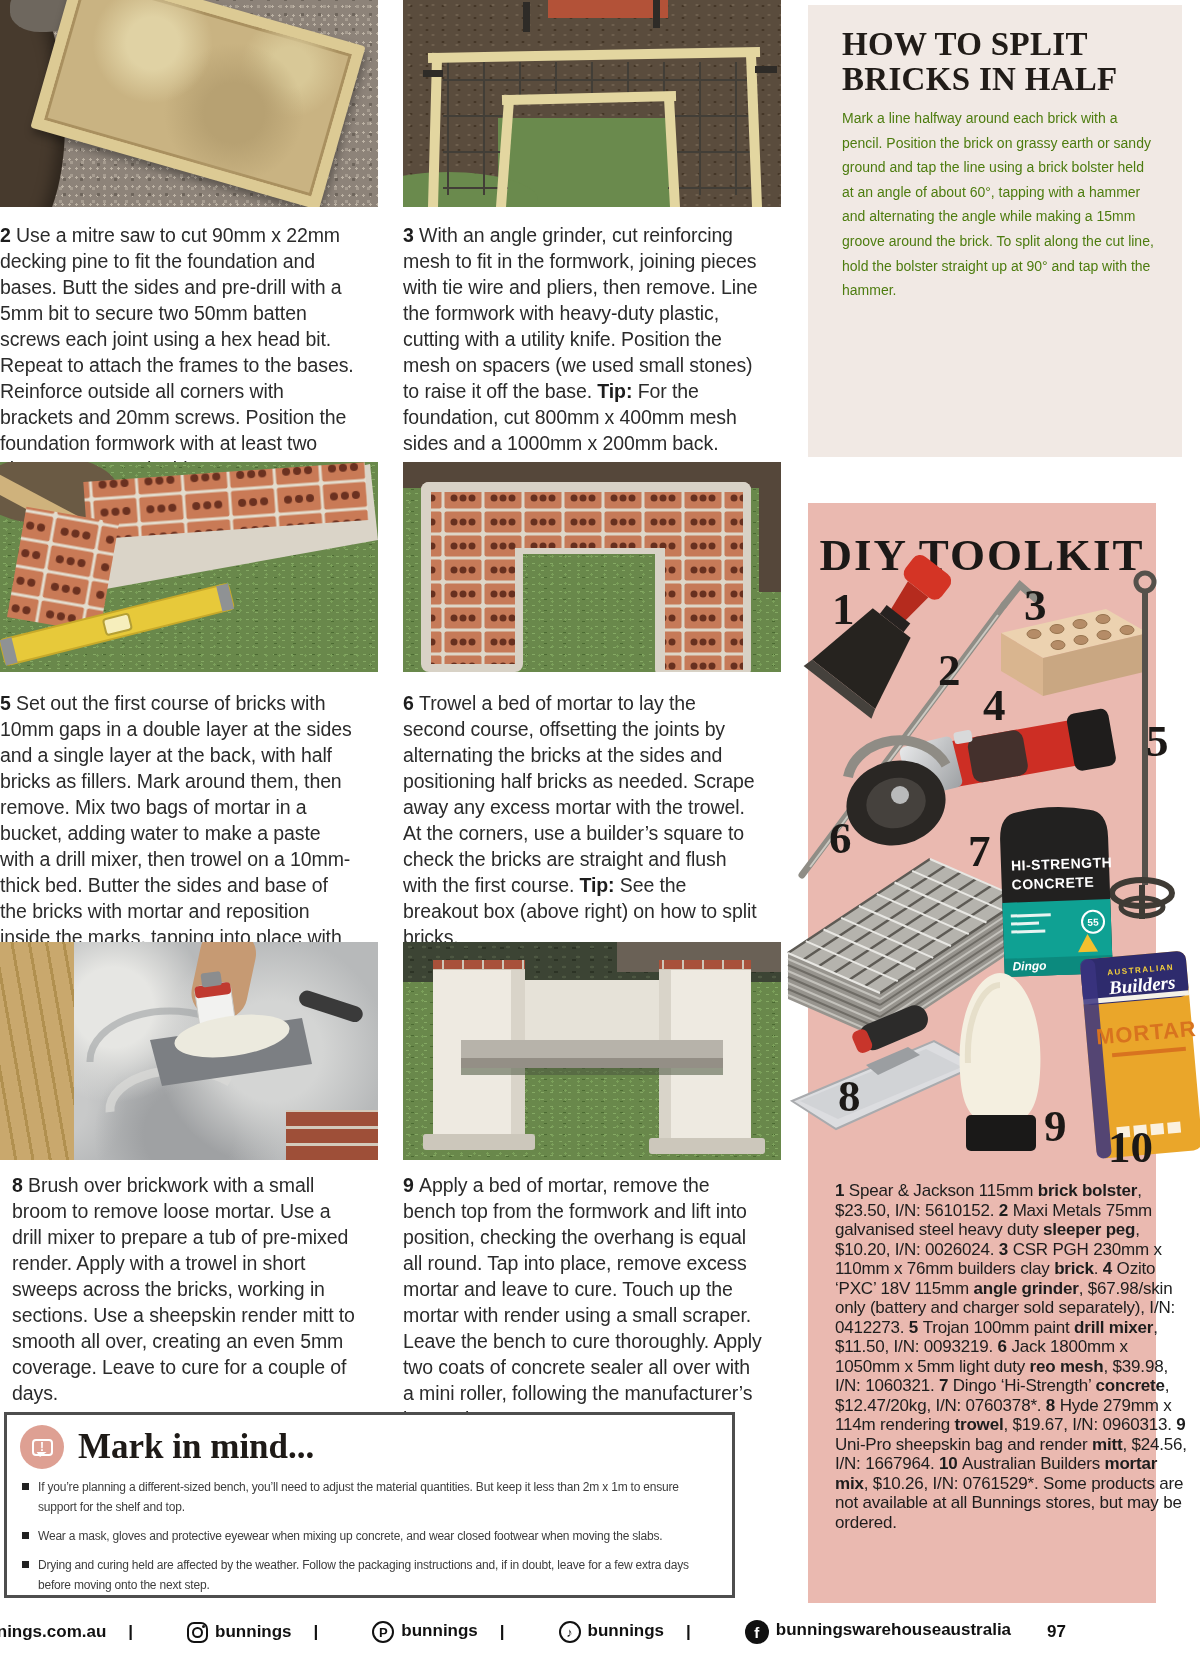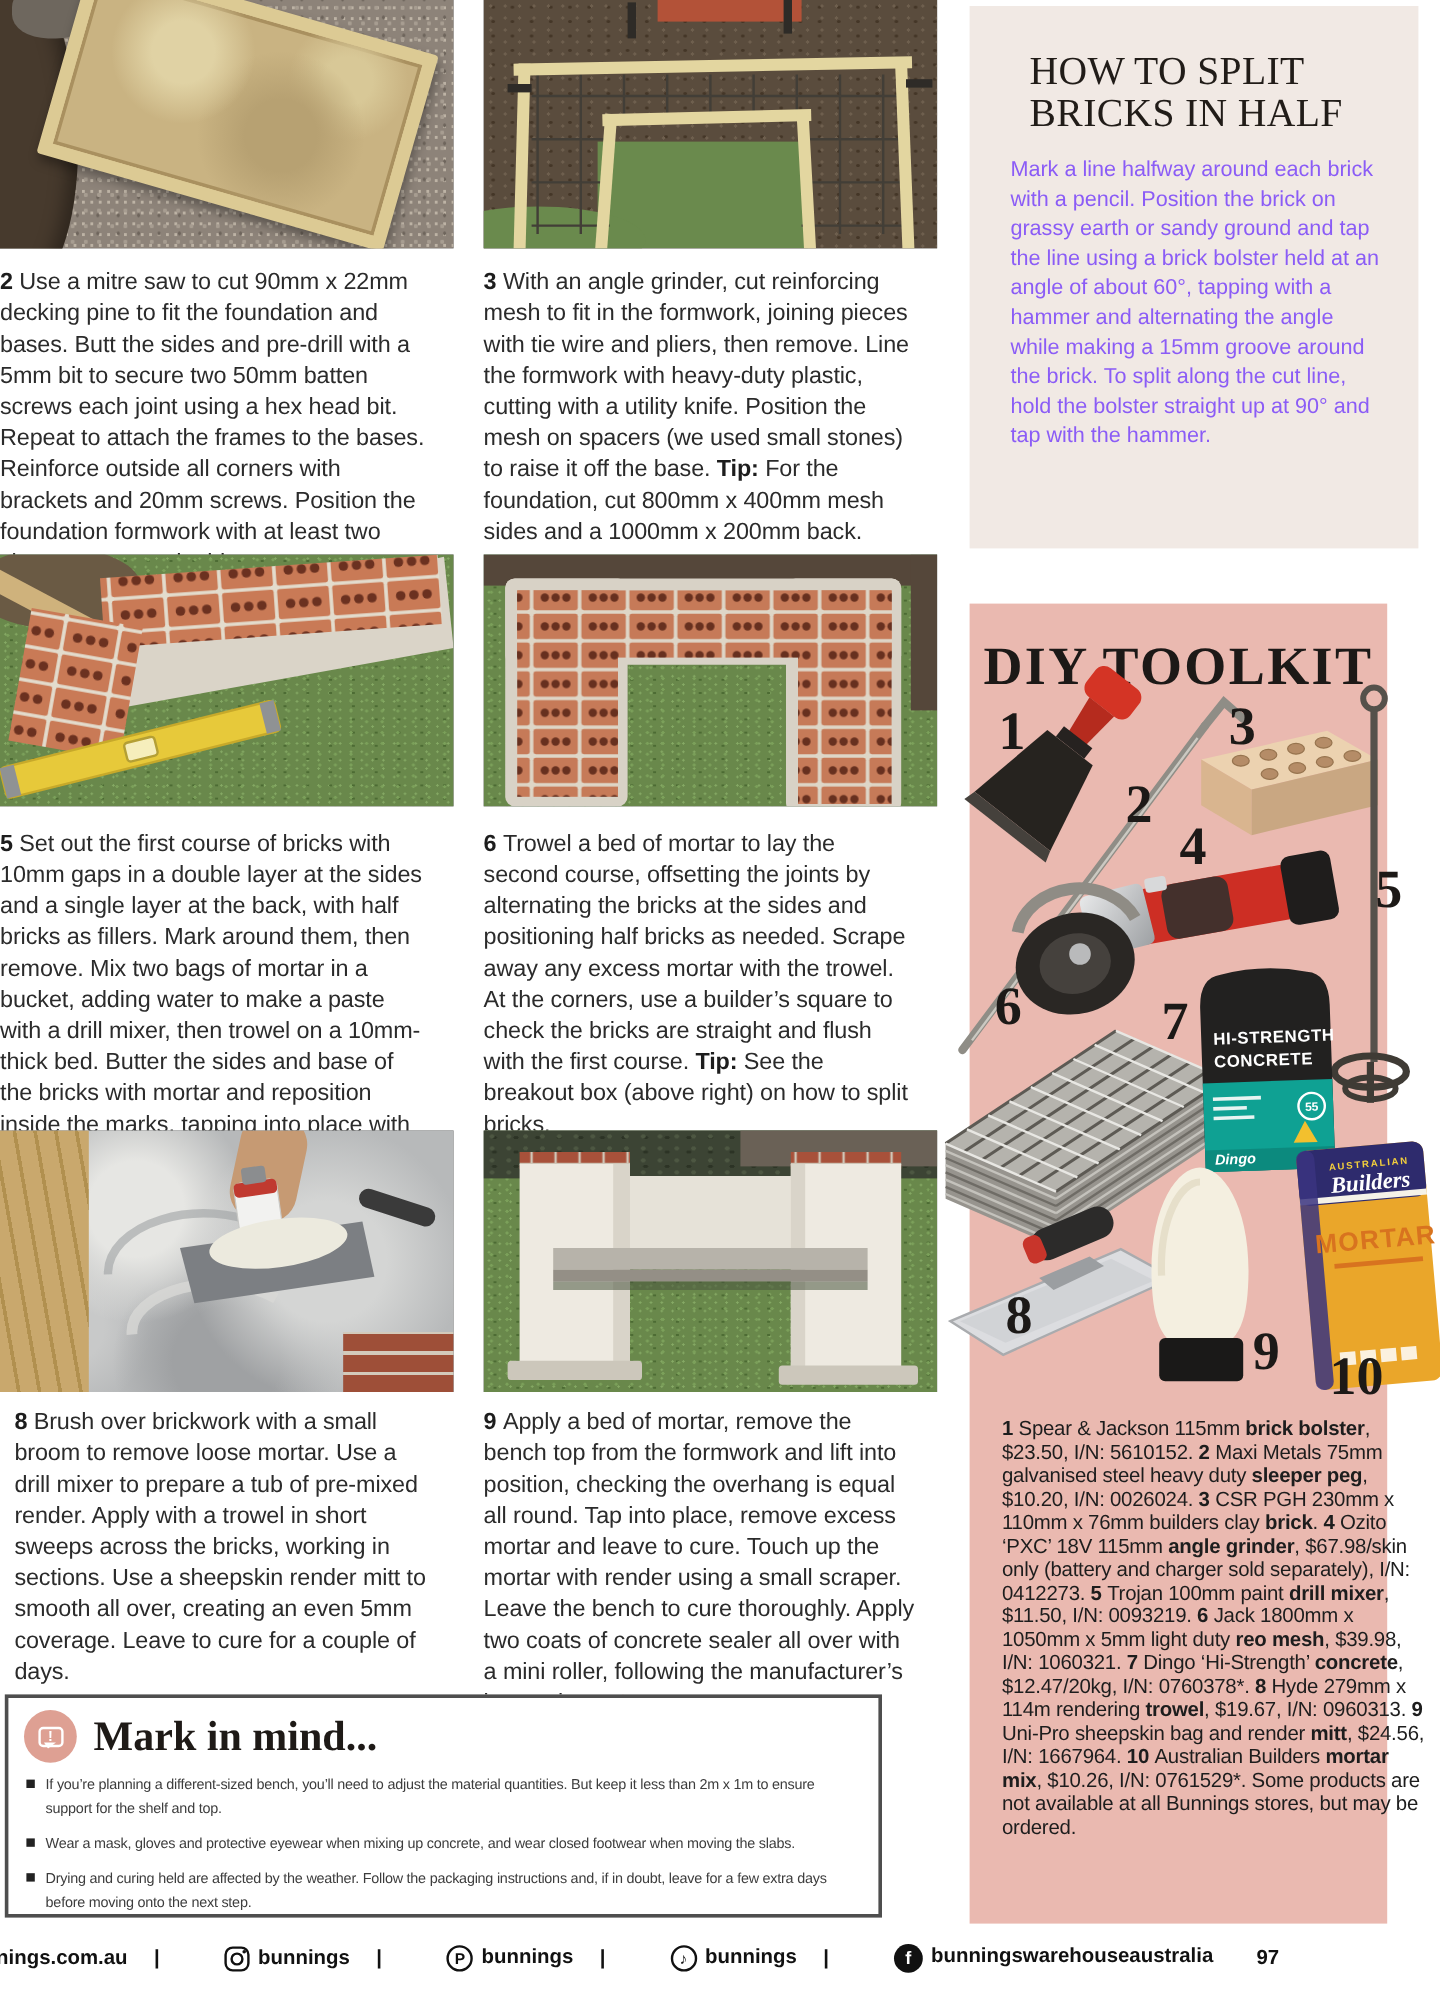--- a/index.html
+++ b/index.html
@@ -68,23 +68,23 @@
     repeating-linear-gradient(90deg,rgba(0,0,0,.12) 0 26px,transparent 26px 30px);}
 
   .p9-hedge{left:0;top:0;width:378px;height:40px;background-color:#3c4434;background-image:
     radial-gradient(#4d5742 2px,transparent 2.2px),radial-gradient(#2c3325 2px,transparent 2.2px);
     background-size:14px 10px,18px 12px;}
   .p9-fence{left:214px;top:0;width:164px;height:30px;background:#6a6156;}
 
   
   .split-box{position:absolute;left:808px;top:5px;width:374px;height:452px;background:#f1e9e4;
     padding:22px 26px 18px 34px;}
-  .split-title{margin:16px;font-family:"Liberation Serif",serif;font-weight:400;font-size:33px;
+  .split-title{margin:0;font-family:"Liberation Serif",serif;font-weight:700;font-size:33px;
     line-height:1.06;color:#211c18;letter-spacing:.3px;}
-  .split-body{margin:9px 0 0 0;font-size:18px;line-height:24.6px;color:#8b5cf6;}
+  .split-body{margin:9px 0 0 0;font-size:14px;line-height:24.6px;color:#4d7c0f;}
 
   
   .toolkit{position:absolute;left:808px;top:503px;width:348px;height:1100px;background:#eab9b0;}
   .tk-title{position:absolute;left:0;top:26px;width:100%;margin:0;text-align:center;
     font-family:"Liberation Serif",serif;font-weight:700;font-size:45px;letter-spacing:2px;color:#1c1917;}
   .tk-art{position:absolute;left:0;top:0;width:392px;height:680px;overflow:visible;}
   .tk-num{position:absolute;font-family:"Liberation Serif",serif;font-weight:700;font-size:45px;
     line-height:1;color:#1c1917;}
   .tk-products{position:absolute;left:27px;top:678px;width:352px;margin:0;
     font-size:17px;line-height:19.5px;letter-spacing:-0.2px;color:#1d1d1d;}

